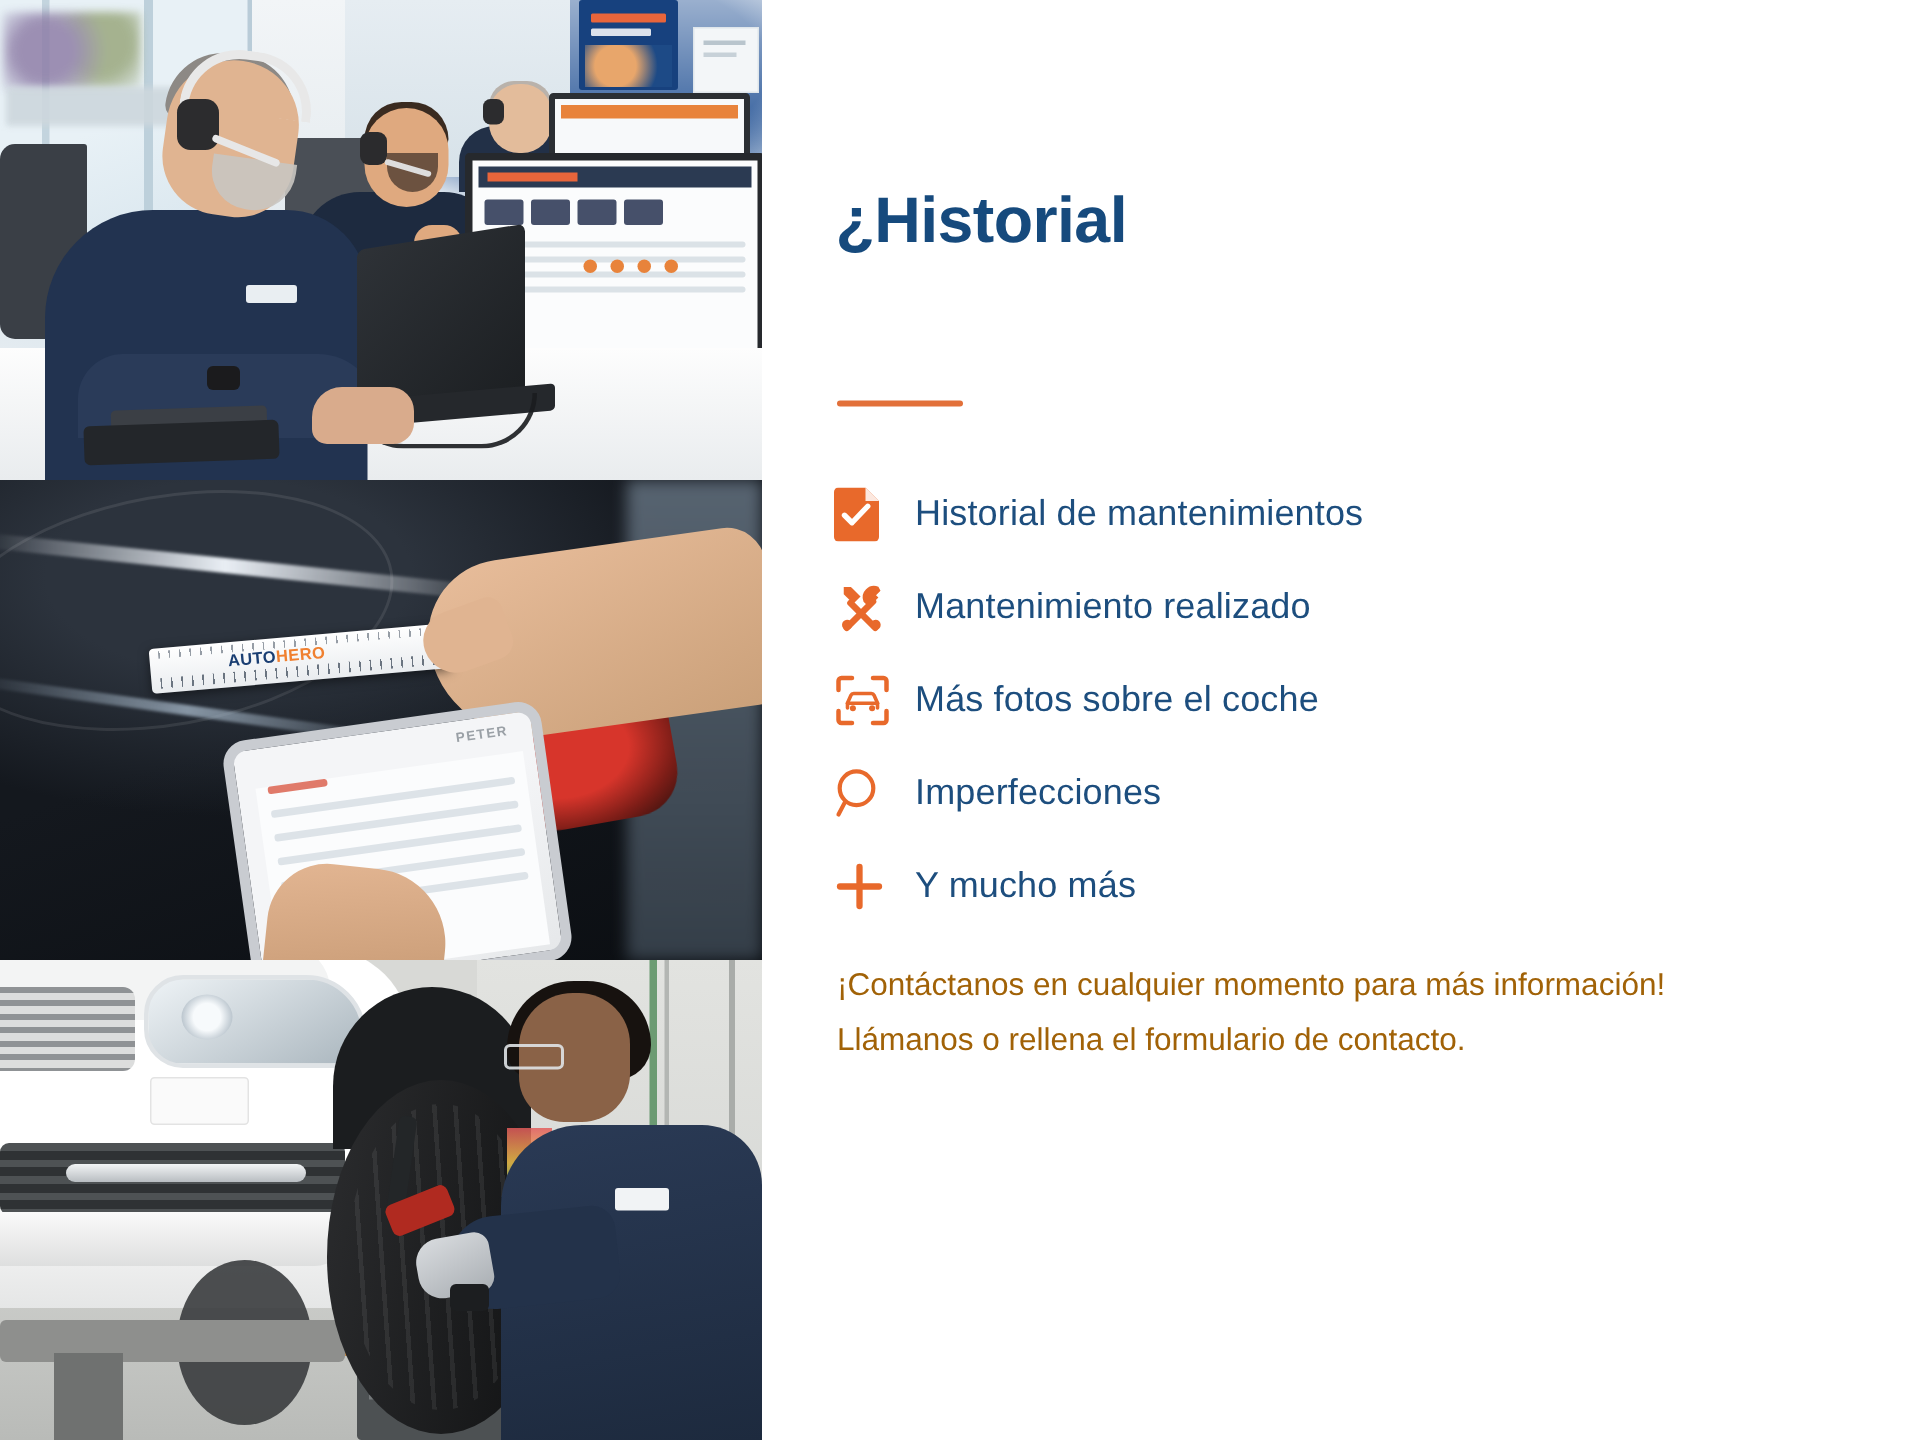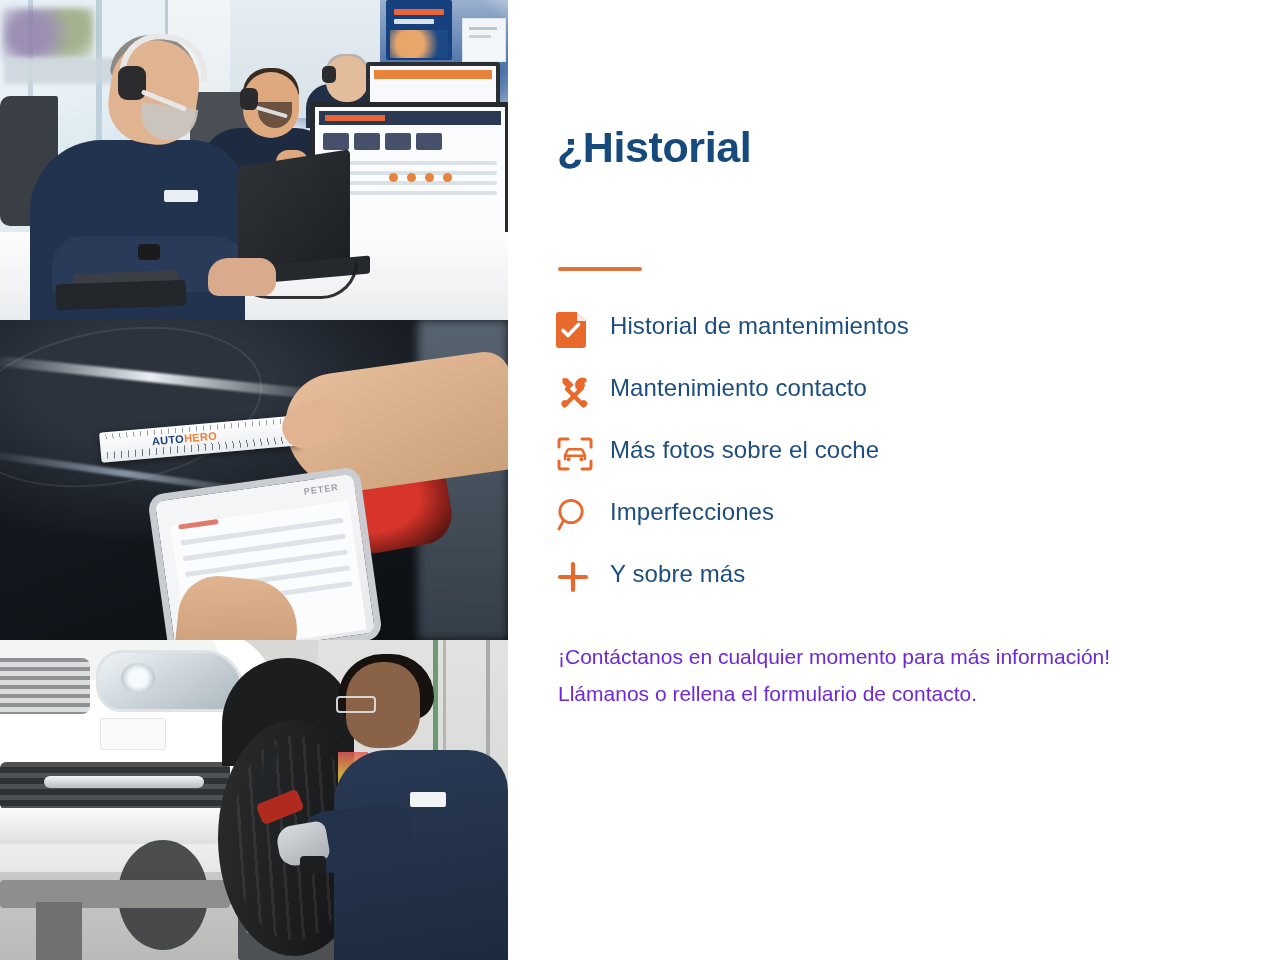--- a/index.html
+++ b/index.html
@@ -169,26 +169,26 @@
   .p3 .hose{position:absolute;right:70px;top:0;width:5px;height:150px;background:#4f8a57;opacity:.8;}
 
   
   .panel{position:absolute;left:508px;top:0;width:772px;height:960px;background:#fff;}
 
   .heading{position:absolute;left:49px;top:118px;width:420px;
     font-size:43px;line-height:58px;font-weight:700;color:#164a7d;letter-spacing:-.4px;}
   .rule{position:absolute;left:50px;top:267px;width:84px;height:4px;background:#e2703a;border-radius:2px;}
 
   .features{position:absolute;left:48px;top:312px;width:520px;}
-  .feat{display:flex;align-items:flex-start;height:62px;}
+  .feat{display:flex;align-items:center;height:62px;}
   .feat .ic{width:54px;flex:0 0 54px;display:flex;align-items:center;justify-content:flex-start;}
   .feat .lbl{font-size:24px;color:#1d4e7e;font-weight:400;letter-spacing:.1px;}
 
   .contact{position:absolute;left:50px;top:638px;width:680px;
-    font-size:21px;line-height:37px;color:#6d28d9;}
+    font-size:21px;line-height:37px;color:#a16207;}
   .contact div{white-space:nowrap;}
 </style>
 </head>
 <body>
 
 <div class="stage">
 
   <div class="photo-col">
 
     <div class="photo photo-1">
@@ -365,21 +365,21 @@
             <g stroke="#e8692b" stroke-width="4.4" stroke-linecap="round" fill="none">
               <path d="M8.5 31.5L26 14"></path>
               <path d="M27.5 31.5L11 15"></path>
             </g>
             <path d="M29.6 4.2a7.6 7.6 0 0 0-9.9 9.9l3.6 3.6 6.3-6.3-1.6-1.6 3-3z" fill="#e8692b"></path>
             <path d="M6.5 4.3l4.8 0 6.4 6.4-4.8 4.8-6.4-6.4z" fill="#e8692b"></path>
             <path d="M6.2 31.8a3.4 3.4 0 1 0 4.8-4.8 3.4 3.4 0 0 0-4.8 4.8z" fill="#e8692b"></path>
             <path d="M25.2 31.8a3.4 3.4 0 1 0 4.8-4.8 3.4 3.4 0 0 0-4.8 4.8z" fill="#e8692b"></path>
           </svg>
         </span>
-        <span class="lbl">Mantenimiento contacto</span>
+        <span class="lbl">Mantenimiento realizado</span>
       </div>
 
       <div class="feat">
         <span class="ic">
           <svg width="38" height="36" viewBox="0 0 38 36">
             <g stroke="#e8692b" stroke-width="3" fill="none" stroke-linecap="round" stroke-linejoin="round">
               <path d="M3 11V5a2 2 0 0 1 2-2h7"></path>
               <path d="M35 11V5a2 2 0 0 0-2-2h-7"></path>
               <path d="M3 25v6a2 2 0 0 0 2 2h7"></path>
               <path d="M35 25v6a2 2 0 0 1-2 2h-7"></path>
@@ -407,21 +407,21 @@
 
       <div class="feat">
         <span class="ic">
           <svg width="34" height="34" viewBox="0 0 34 34">
             <g stroke="#e8692b" stroke-width="4.2" stroke-linecap="round">
               <path d="M17 4v26"></path>
               <path d="M4 17h26"></path>
             </g>
           </svg>
         </span>
-        <span class="lbl">Y sobre más</span>
+        <span class="lbl">Y mucho más</span>
       </div>
     </div>
 
     <div class="contact">
       <div>¡Contáctanos en cualquier momento para más información!</div>
       <div>Llámanos o rellena el formulario de contacto.</div>
     </div>
 
   </div>
 </div>

